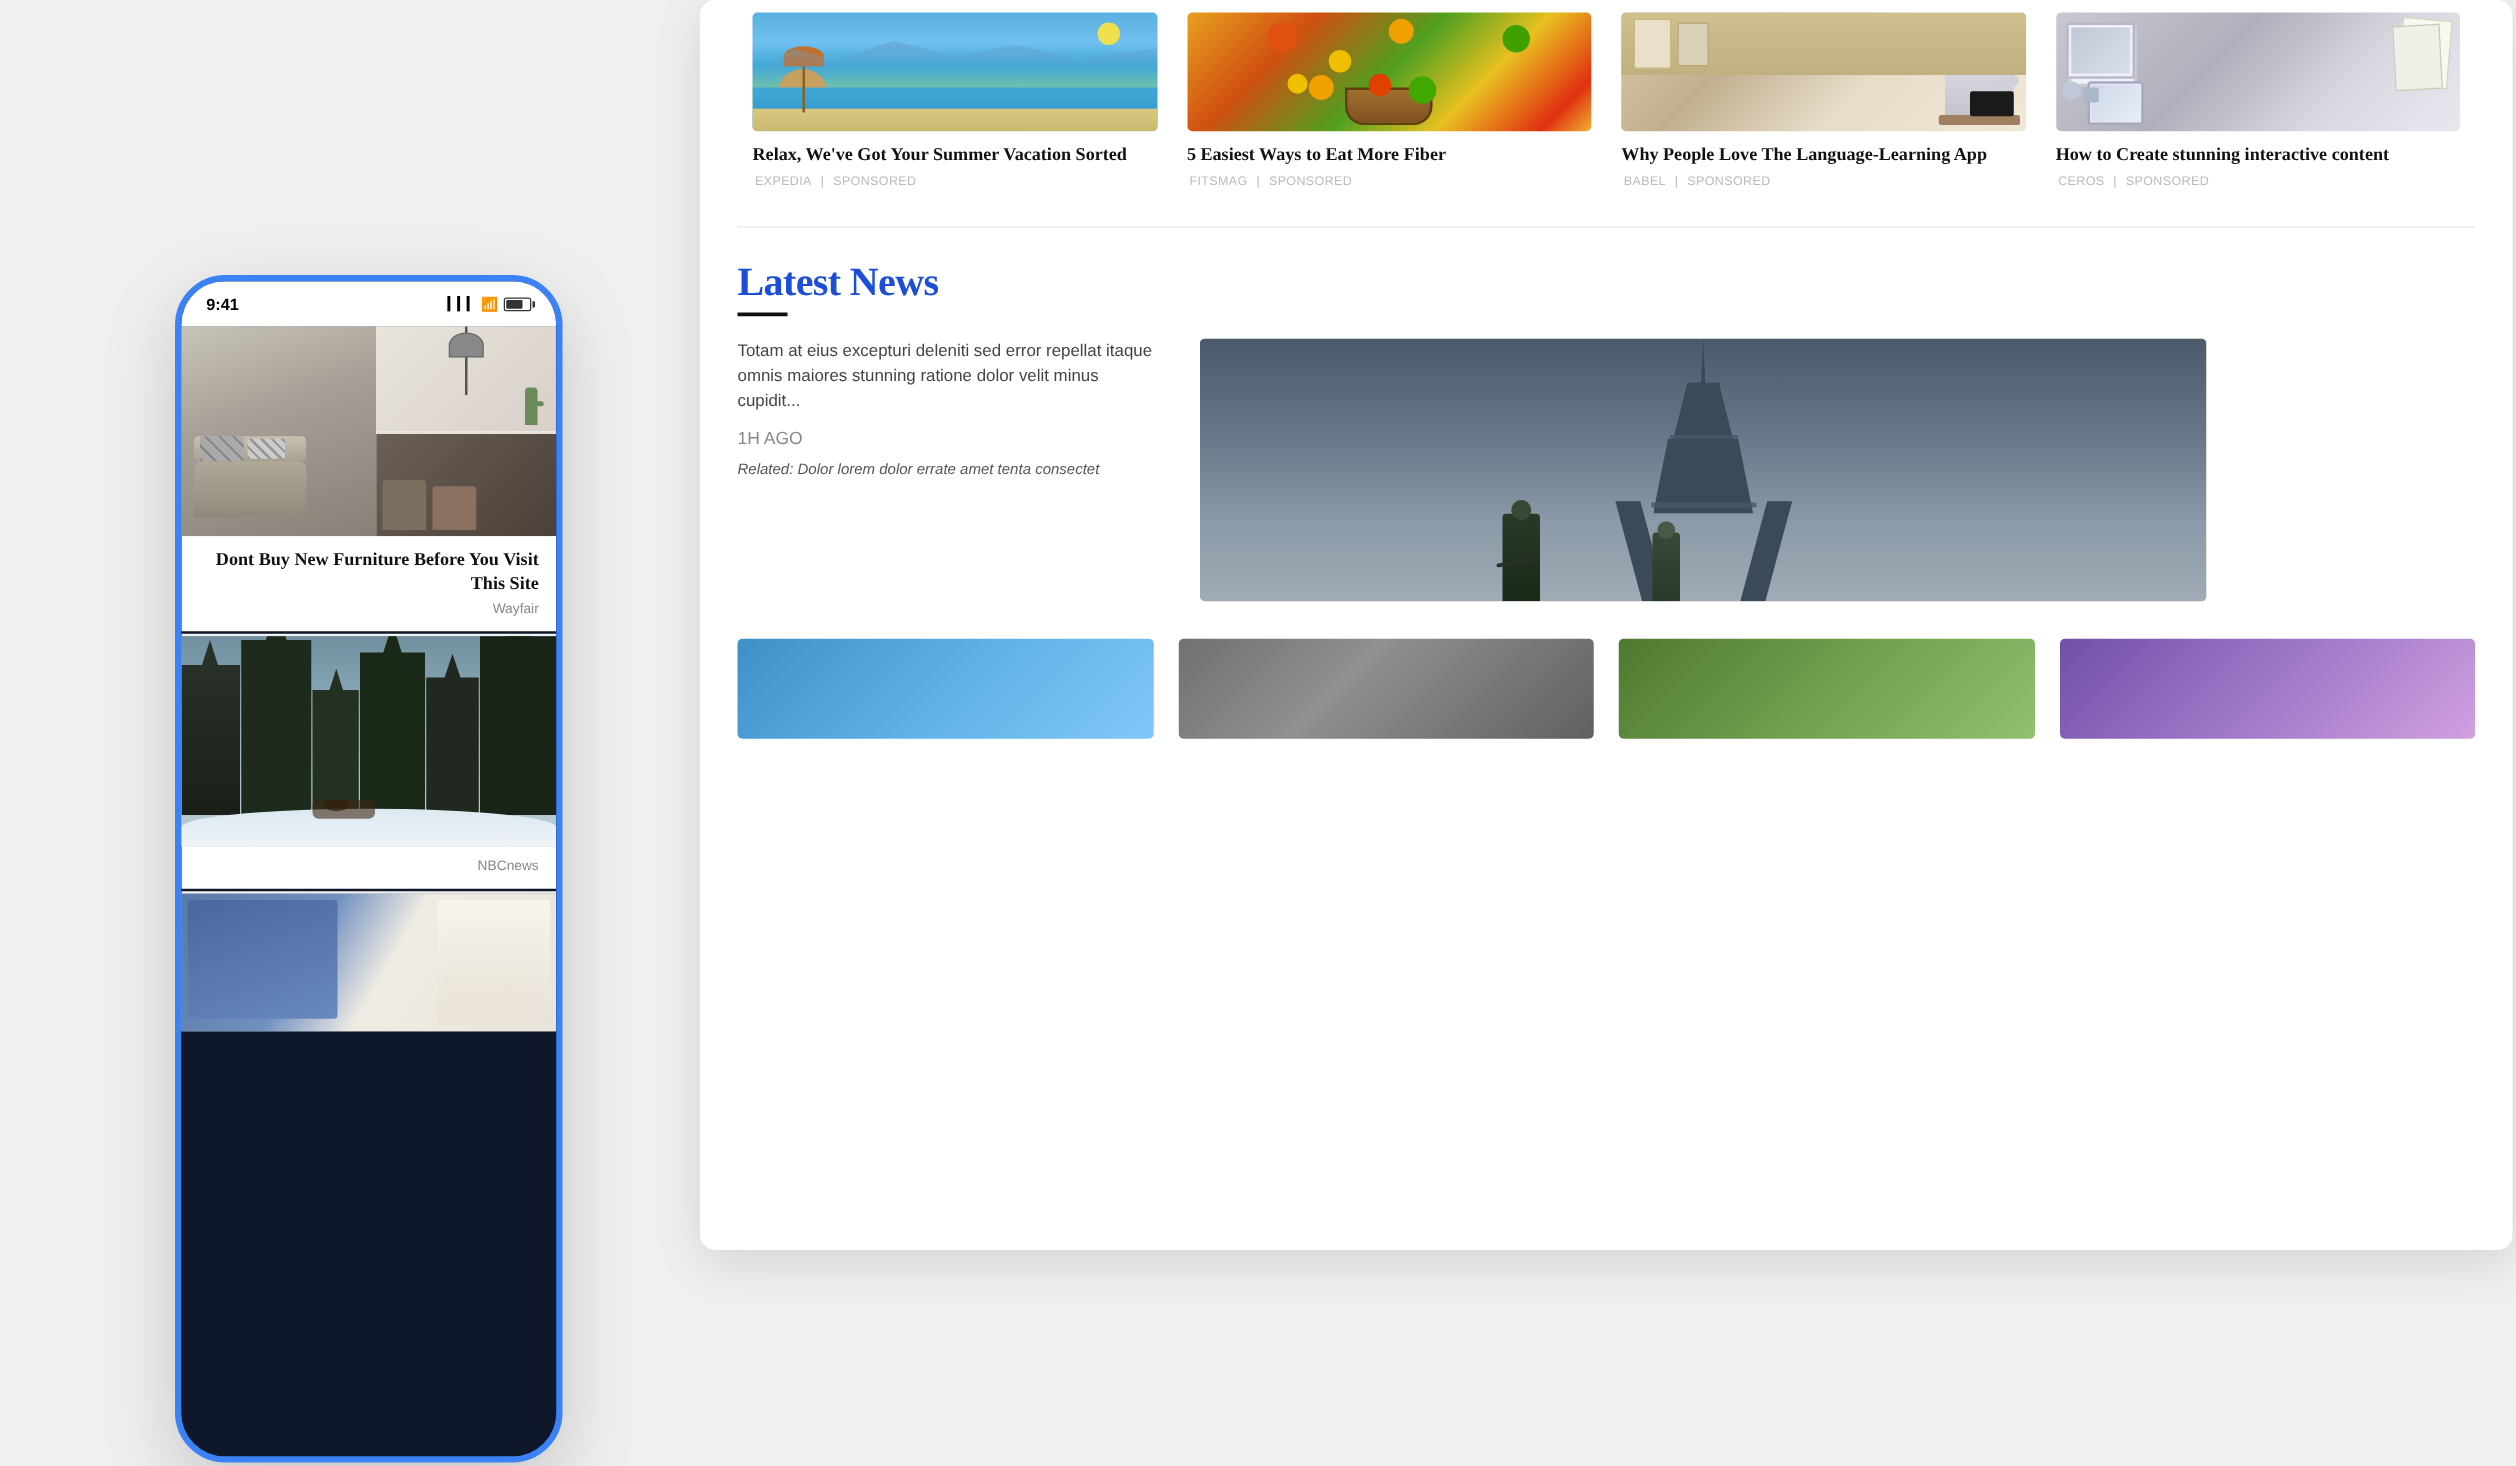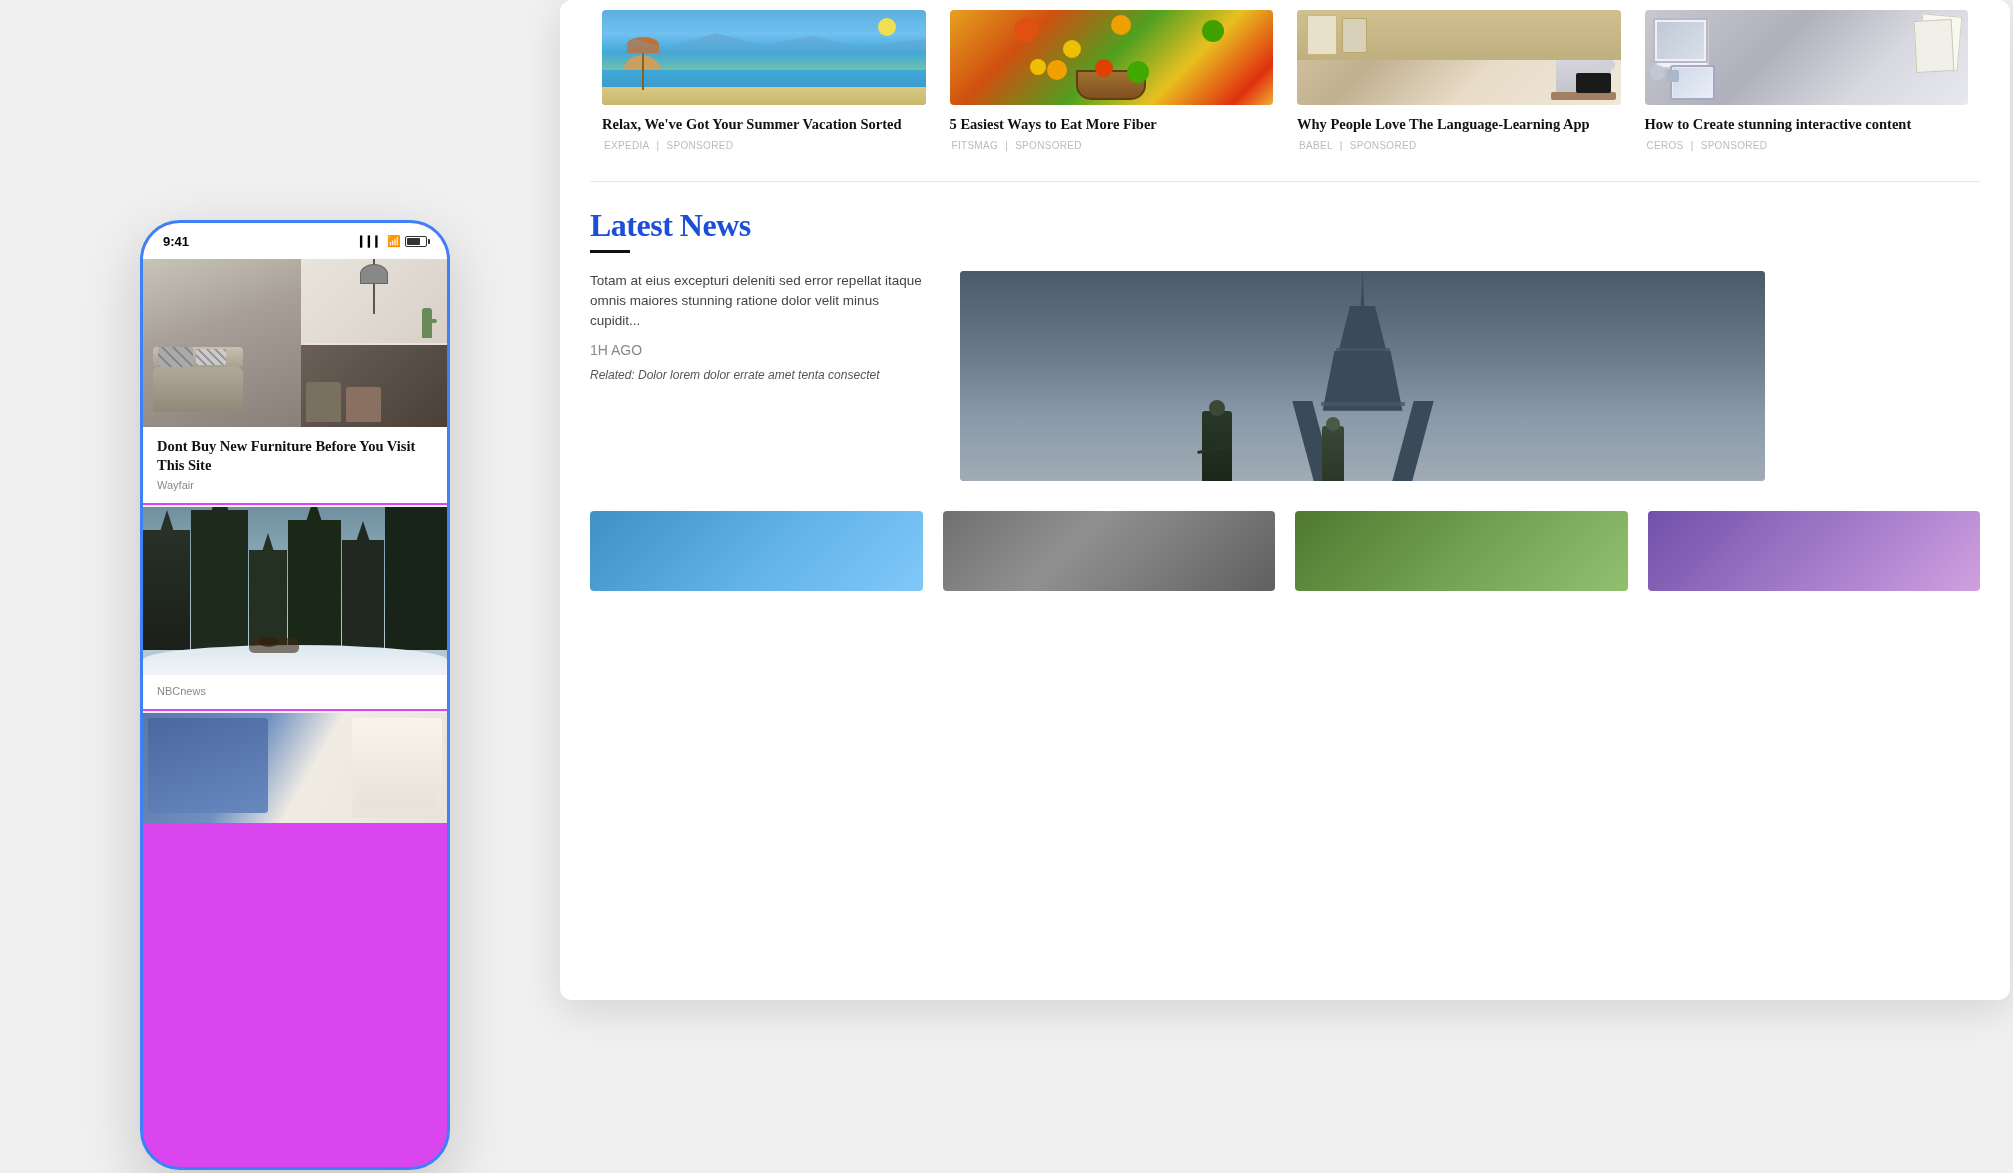--- a/index.html
+++ b/index.html
@@ -12,25 +12,26 @@
       position: relative;
     }
 
     
     .phone-container {
       position: absolute;
       left: 140px;
       top: 220px;
       width: 310px;
       height: 950px;
-      background: #d946ef;
+      background: #0f172a;
       border-radius: 40px;
       box-shadow: 0 20px 60px rgba(0,0,0,0.18);
       overflow: hidden;
-      border: 3px solid #3b82f6;
+      border: 5px solid #3b82f6;
+      text-align: right;
     }
     .phone-status-bar {
       background: #fff;
       height: 36px;
       display: flex;
       align-items: center;
       justify-content: space-between;
       padding: 0 20px;
       font-family: sans-serif;
       font-size: 12px;

